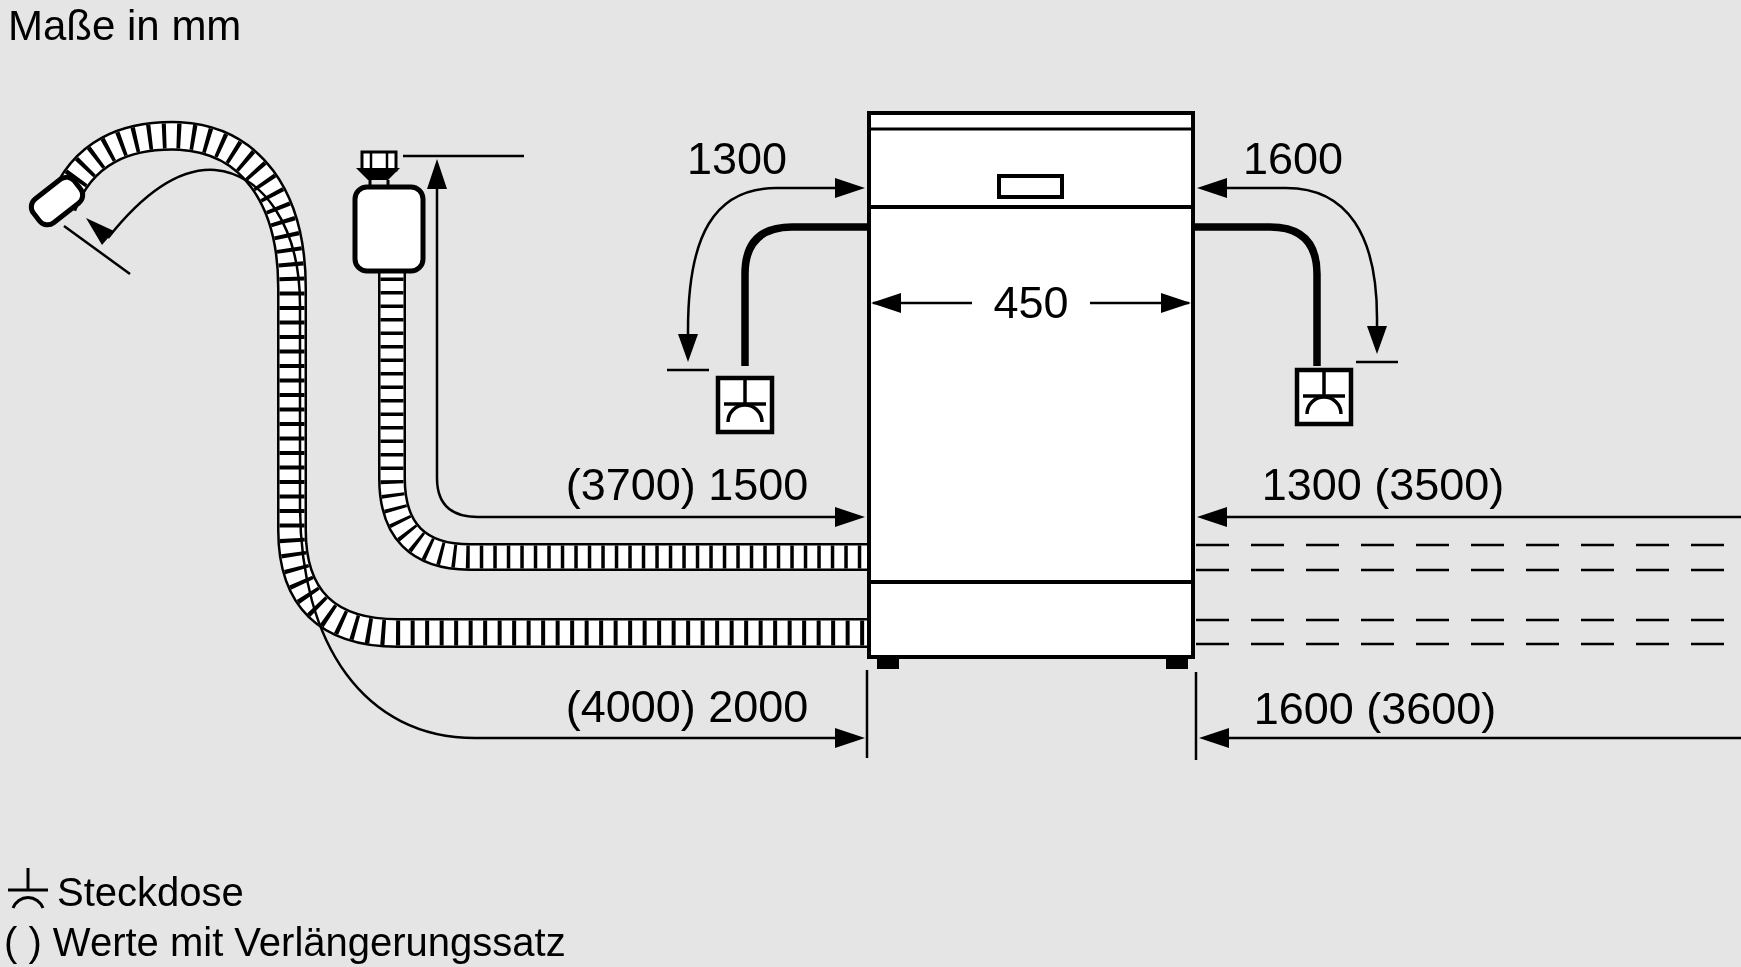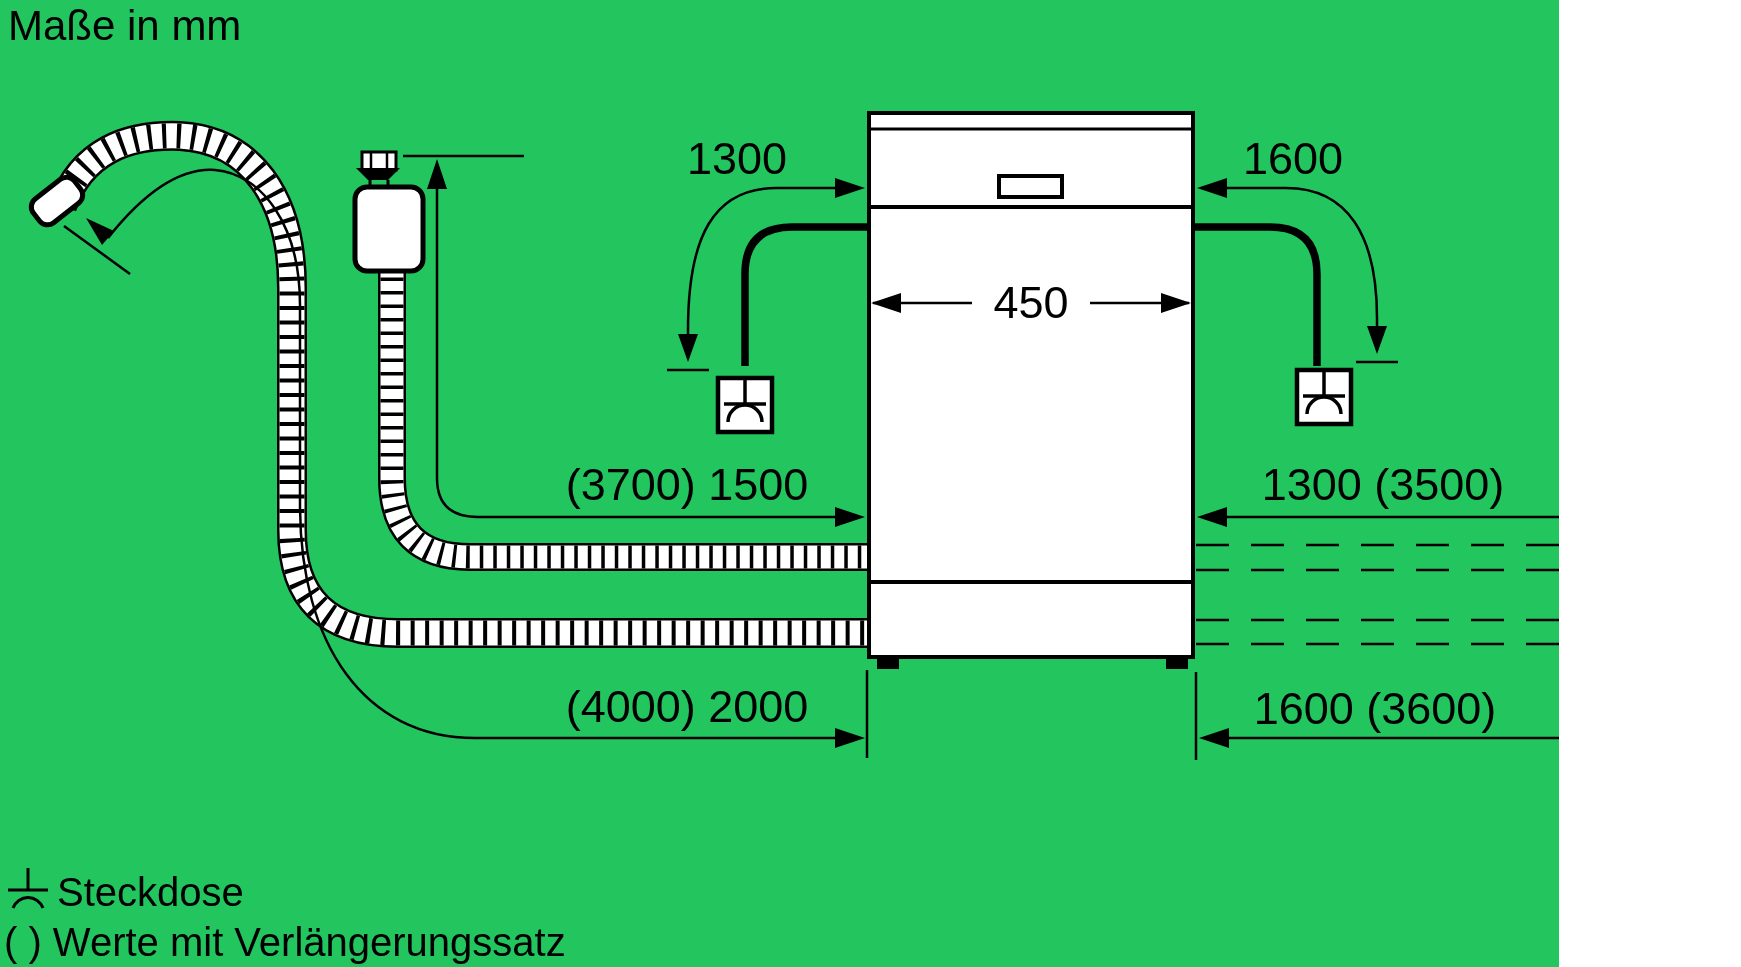--- a/index.html
+++ b/index.html
@@ -1,16 +1,16 @@
 <!DOCTYPE html>
 <html><head>
 <meta charset="utf-8">
 <style>
   html,body{margin:0;padding:0;background:#ffffff;}
-  .stage{position:relative;width:1559px;height:967px;background:#22c55e;overflow:hidden;}
+  .stage{position:relative;width:1741px;height:967px;background:#e5e5e5;overflow:hidden;}
   svg{display:block;}
   text{font-family:"Liberation Sans","DejaVu Sans",sans-serif;fill:#000;}
   .dimtext{font-size:45px;}
   .titletext{font-size:42px;}
   .legendtext{font-size:40px;}
 </style>
 </head>
 <body>
 
 <div class="stage">

